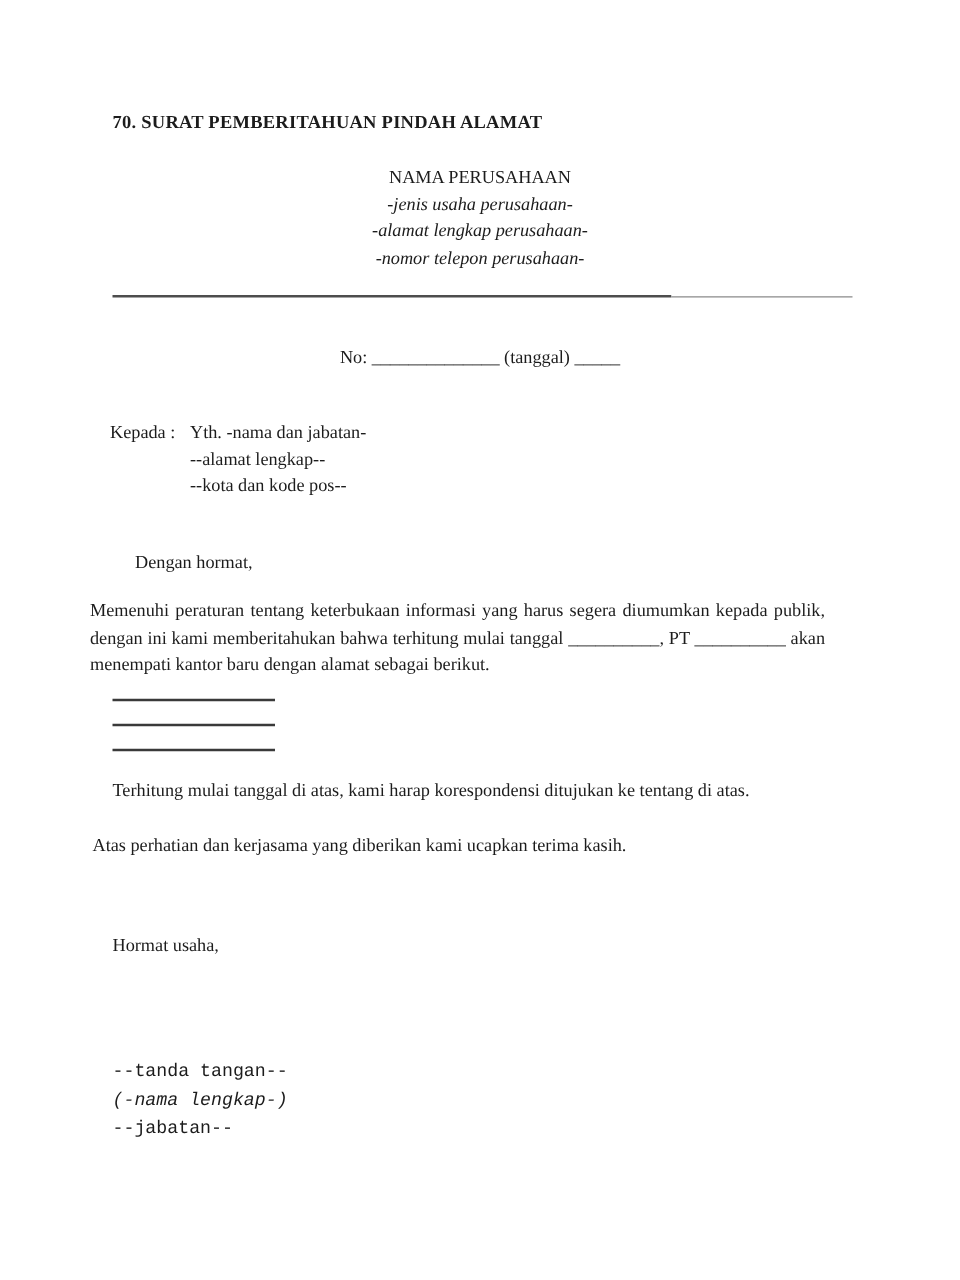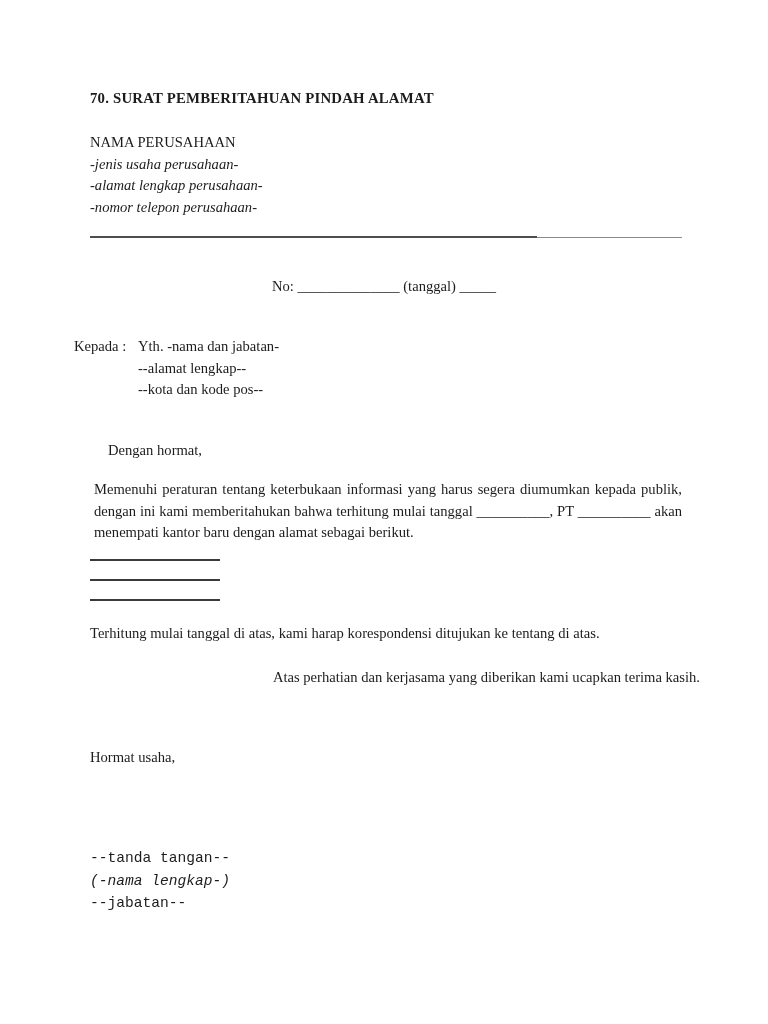--- a/index.html
+++ b/index.html
@@ -21,65 +21,66 @@
 
   .doc-title {
     top: 90px; left: 90px;
     font-weight: bold;
     font-size: 14.8px;
     letter-spacing: 0.2px;
     white-space: nowrap;
   }
   .letterhead {
     top: 132px; left: 90px; width: 588px;
+    text-align: center;
     line-height: 21.5px;
   }
   .letterhead .company { font-style: normal; }
   .letterhead .muted-italic { font-style: italic; }
 
   .rule-row {
     top: 236px; left: 90px; width: 592px;
     display: flex; align-items: flex-start;
   }
   .rule-thick { width: 447px; height: 2px; background: #4d4d4d; }
   .rule-thin  { width: 145px; height: 1px; background: #8a8a8a; margin-top: 0.5px; }
 
   .no-date-row {
     top: 276px; left: 90px; width: 588px;
     display: flex; justify-content: center;
     line-height: 21.5px;
     white-space: nowrap;
   }
 
   .recipient {
-    top: 336px; left: 74px; width: 588px;
+    top: 336px; left: 88px; width: 588px;
     line-height: 21.5px;
   }
   .recipient-row { display: flex; }
   .recipient-label { width: 64px; flex: 0 0 64px; }
   .recipient-indent { margin-left: 64px; }
 
   .salutation { top: 440px; left: 90px; line-height: 21.5px; margin-left: 18px; }
 
   .para-1 {
-    top: 479px; left: 94px; width: 588px;
+    top: 479px; left: 72px; width: 588px;
     line-height: 21.5px;
     text-align: justify;
   }
 
   .blank-line {
     left: 90px; width: 130px; height: 0;
     border-top: 2px solid #3a3a3a;
   }
   .blank-line.l1 { top: 559px; }
   .blank-line.l2 { top: 579px; }
   .blank-line.l3 { top: 599px; }
 
   .para-2 { top: 623px; left: 90px; width: 610px; line-height: 21.5px; }
-  .para-3 { top: 667px; left: 90px; width: 610px; line-height: 21.5px; text-align: right; }
+  .para-3 { top: 667px; left: 74px; width: 610px; line-height: 21.5px; }
 
   .closing-label { top: 747px; left: 90px; line-height: 21.5px; }
 
   .signature-block {
     top: 847px; left: 90px;
     line-height: 22.5px;
     font-family: Liberation Mono, monospace;
   }
   .sig-name { font-style: italic; }
 </style>

